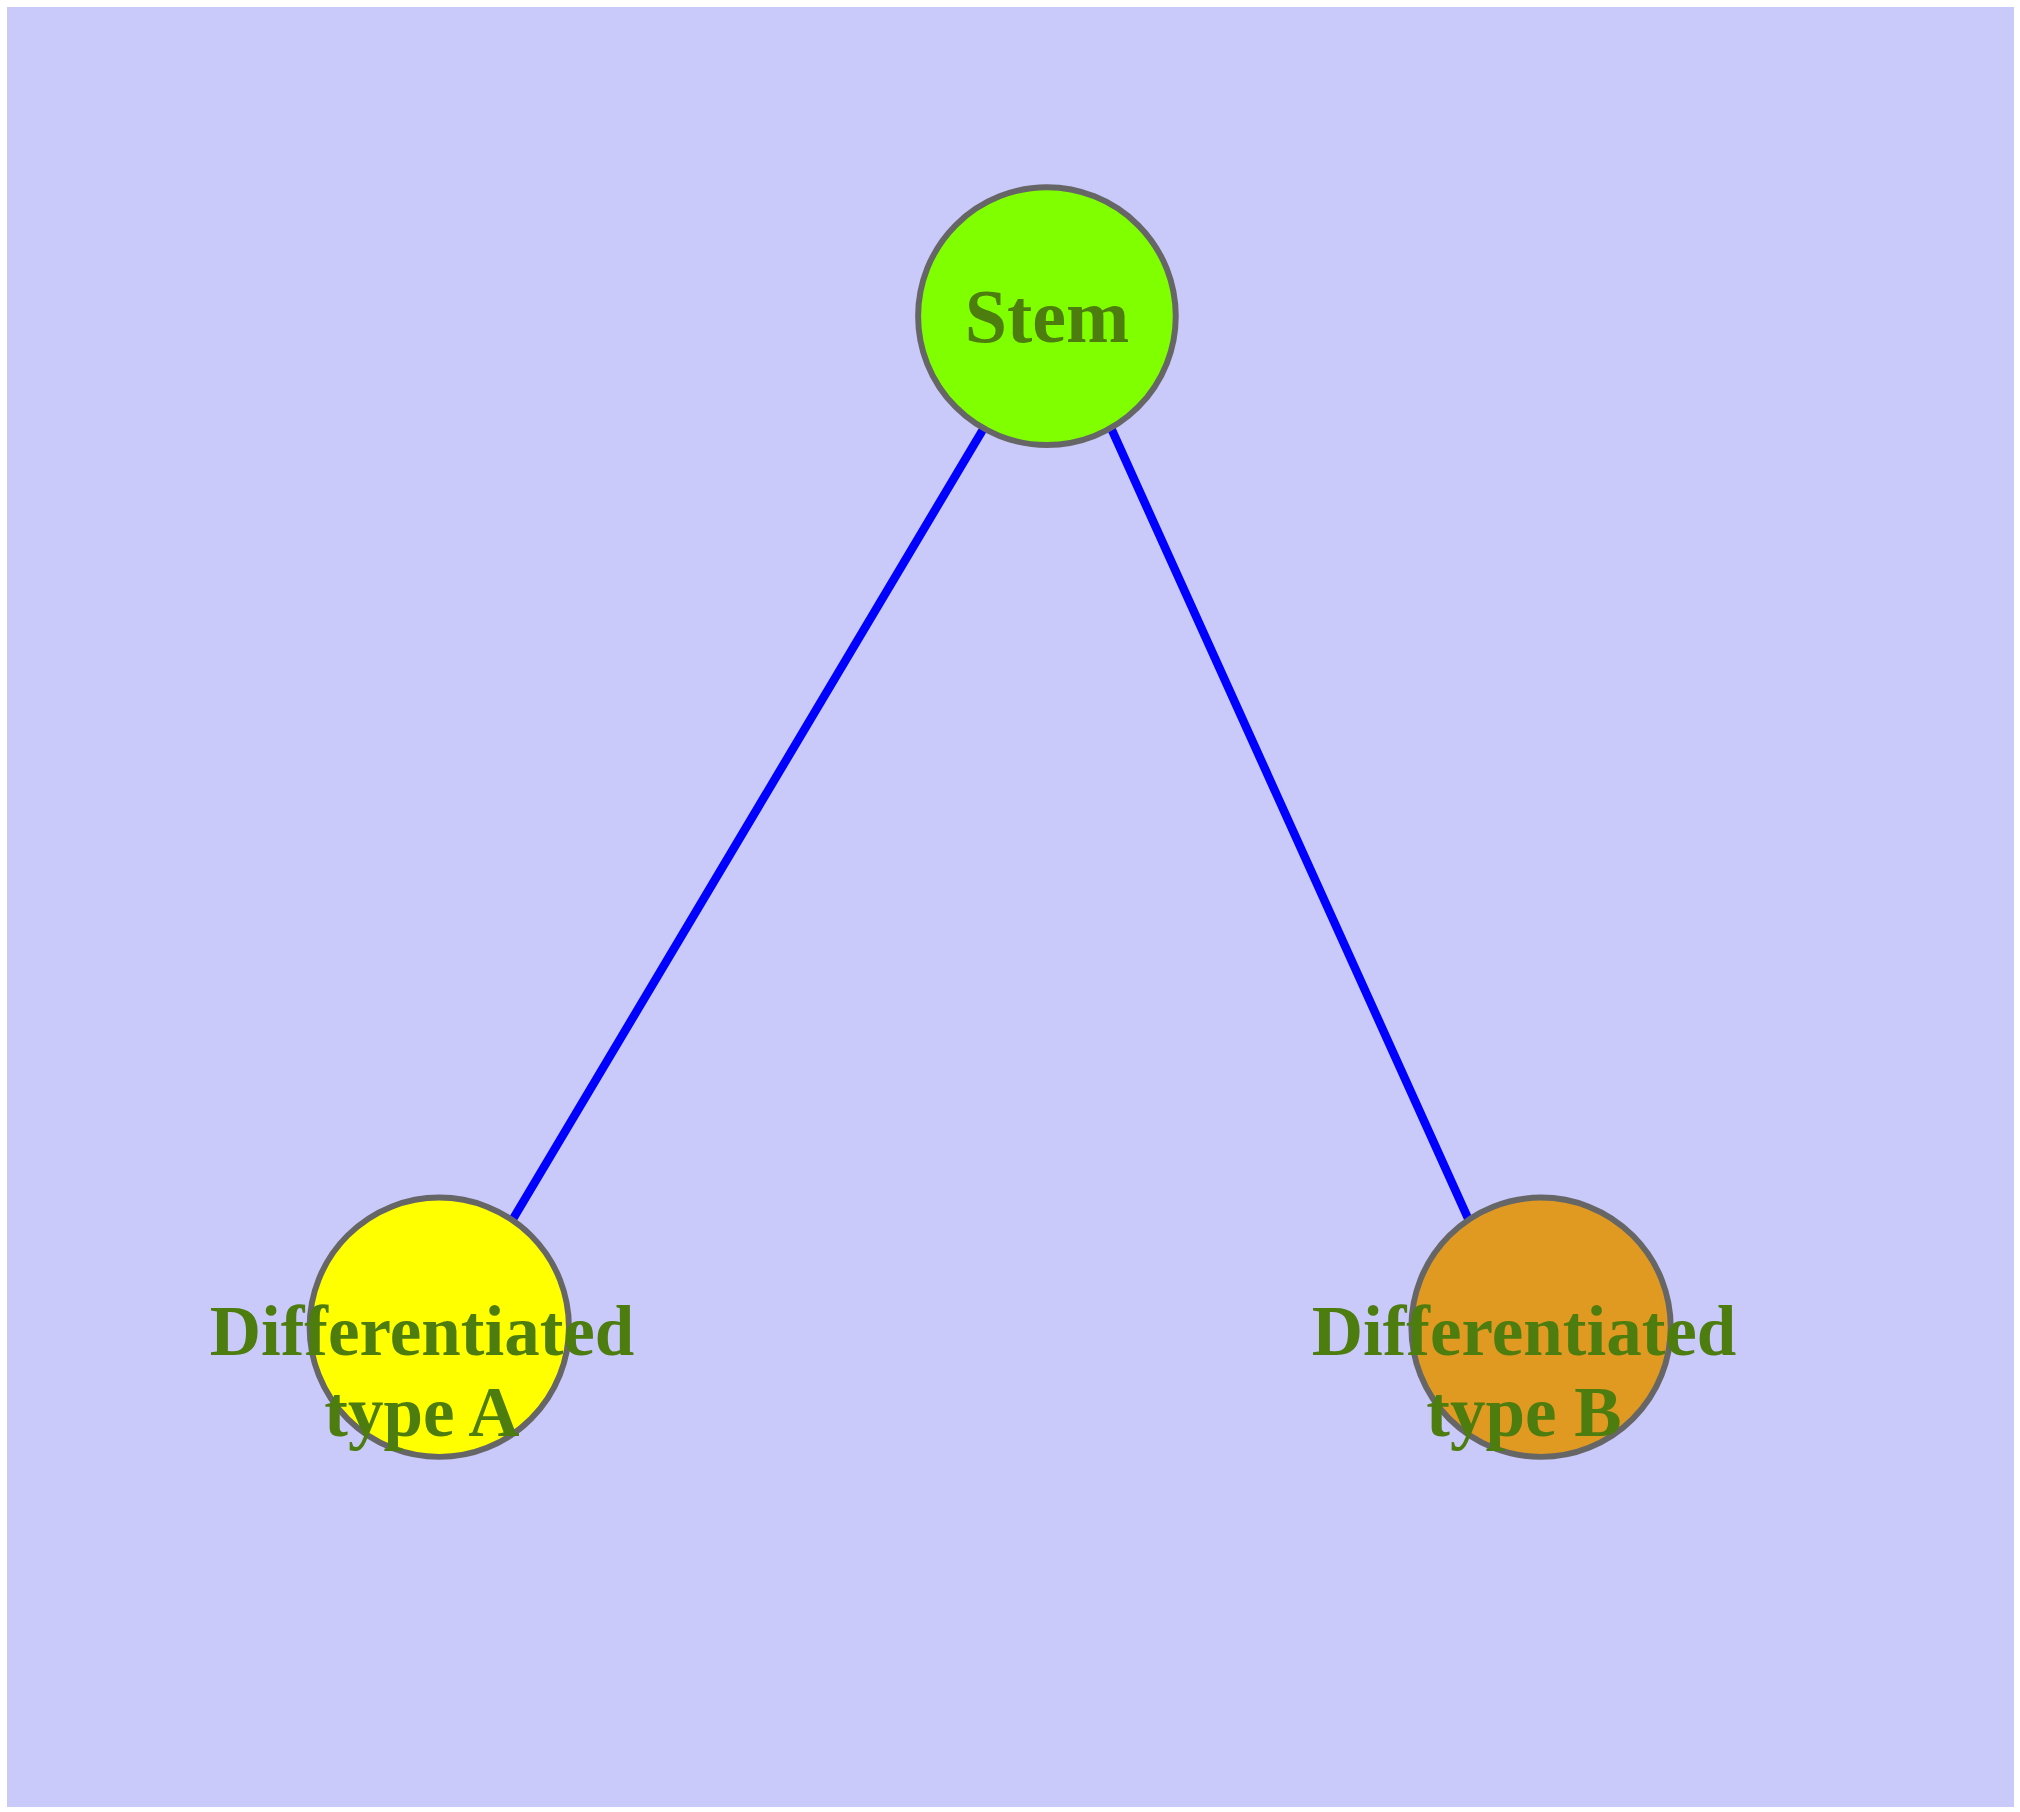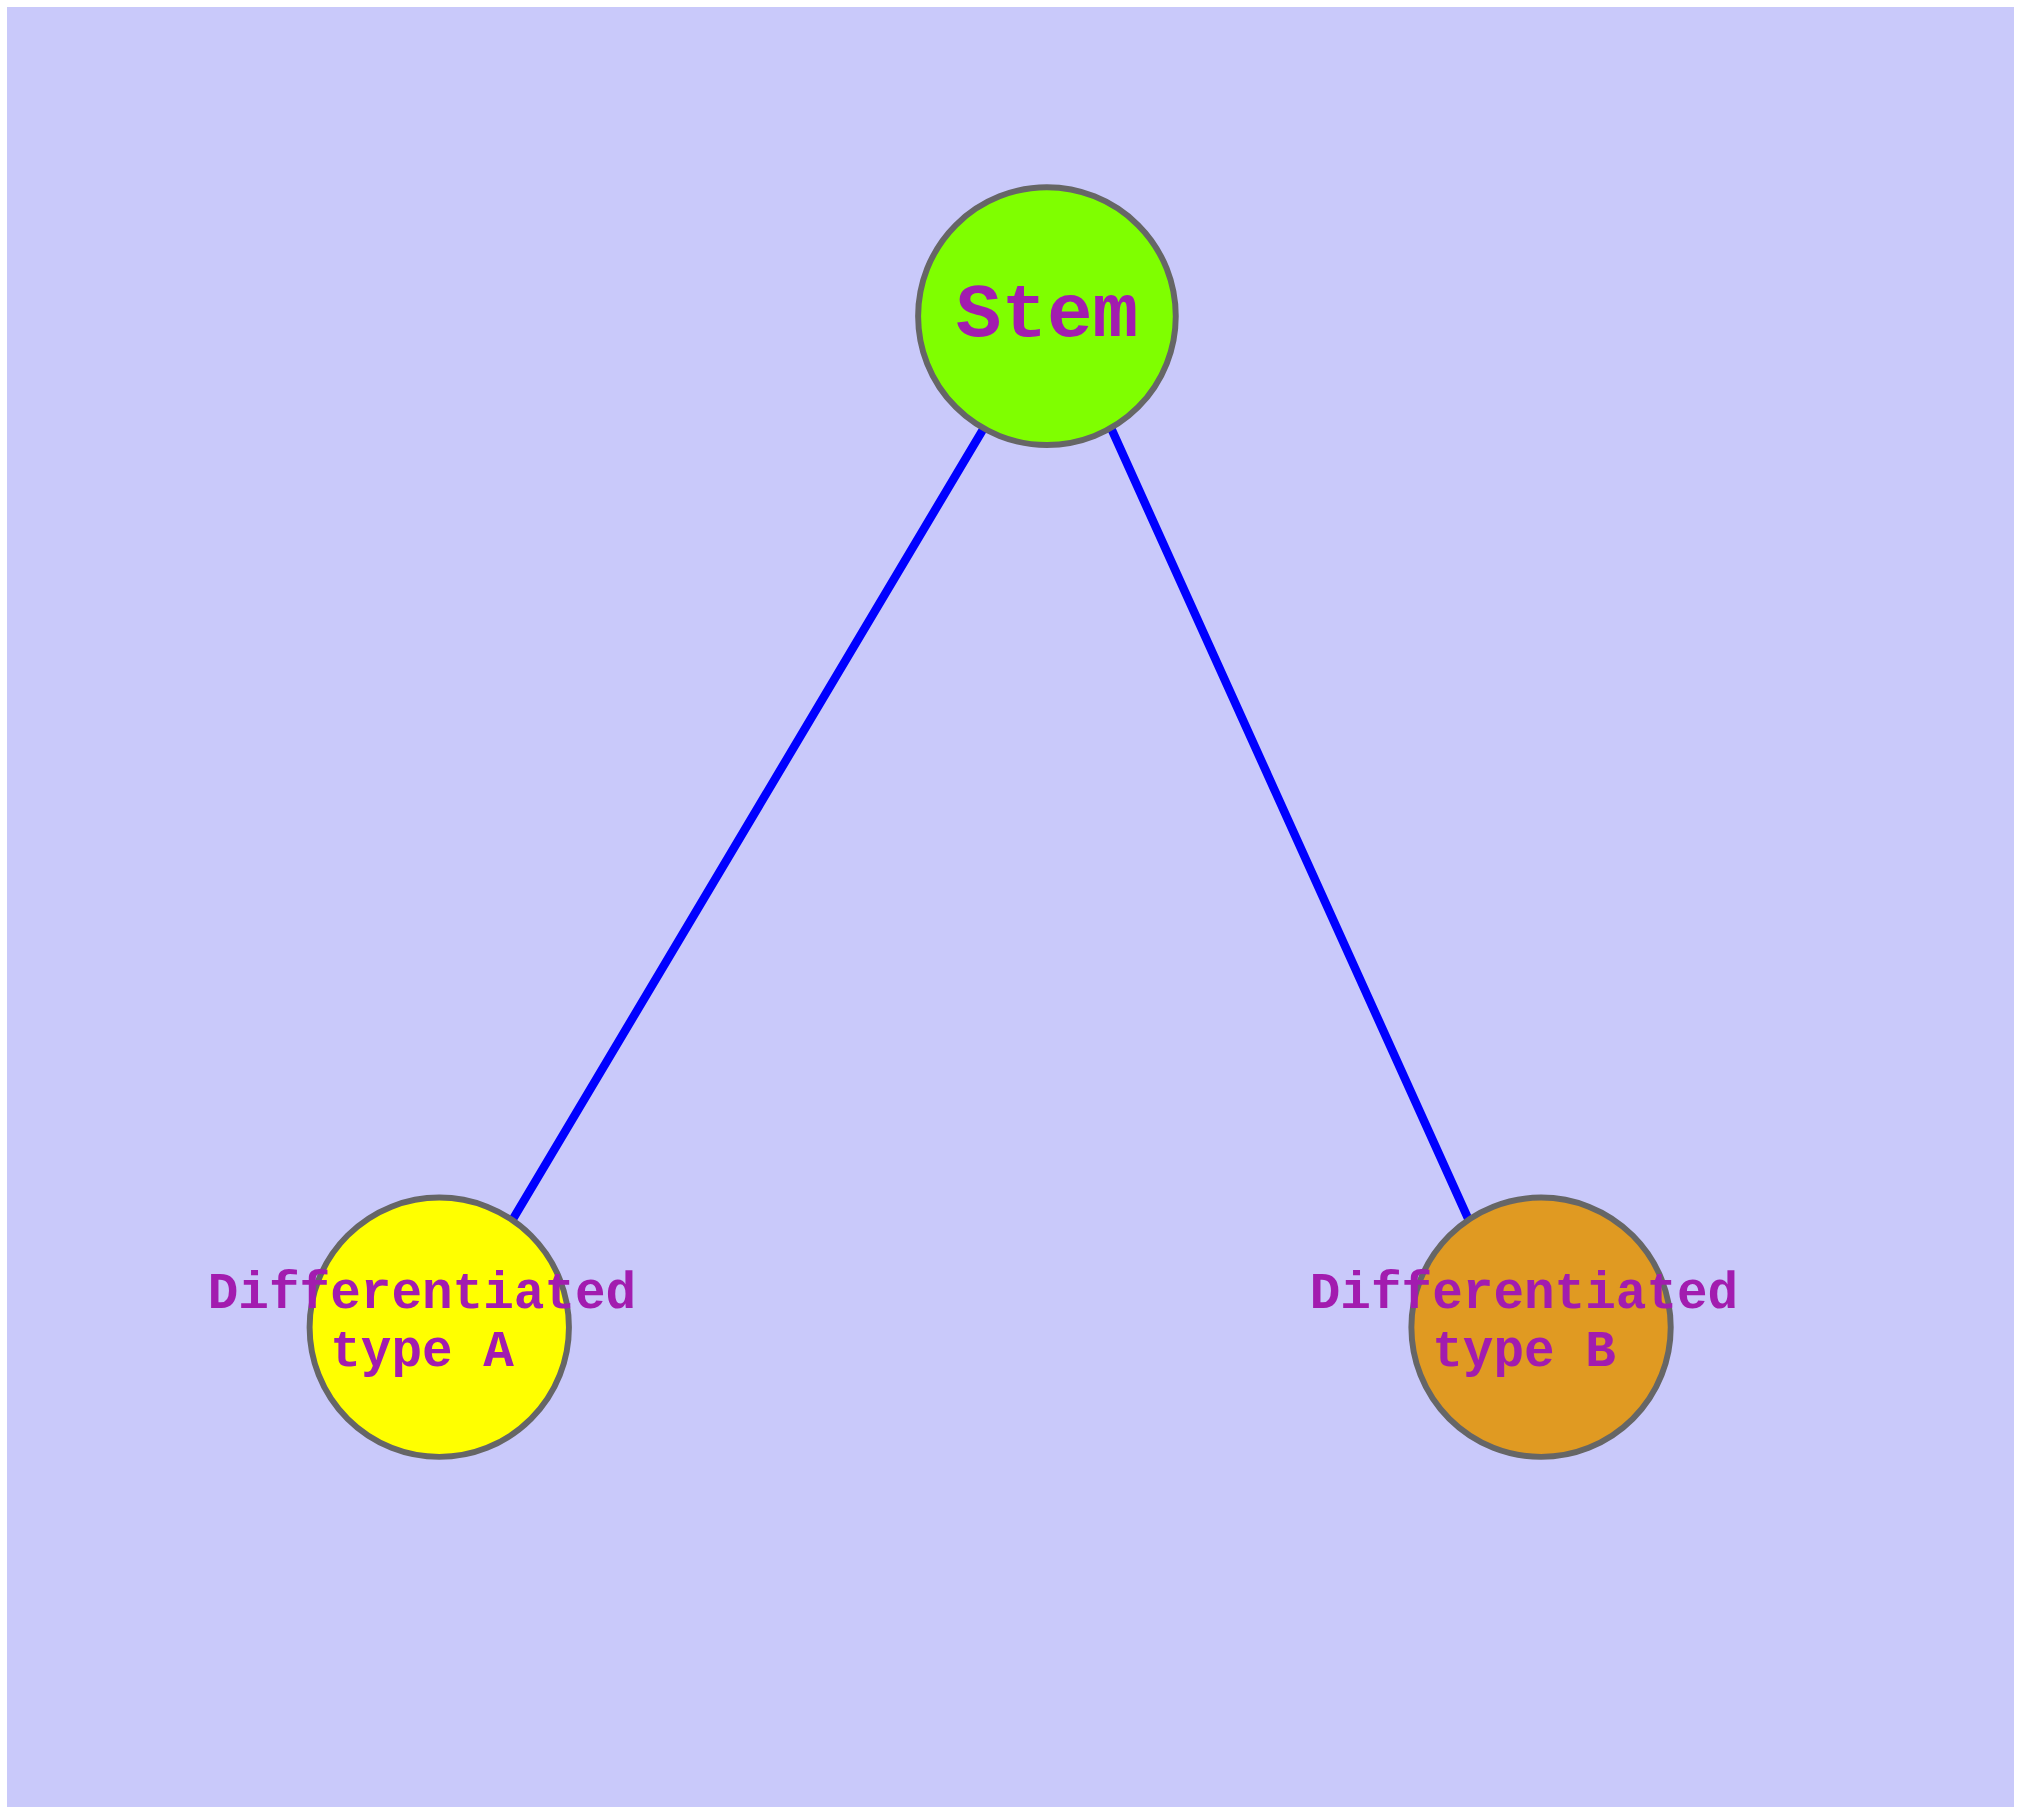--- a/index.html
+++ b/index.html
@@ -27,34 +27,35 @@
   #graph-svg {
     position: absolute;
     left: 0;
     top: 0;
     width: 2021px;
     height: 1812px;
     display: block;
   }
   .node-label {
     position: absolute;
-    color: #a21caf;
-    font-family: Liberation Mono, monospace;
+    color: #4d7c0f;
+    font-family: Liberation Serif, serif;
     font-weight: bold;
     text-align: center;
     white-space: pre;
     line-height: 1.14;
     pointer-events: none;
     transform: translate(-50%, -50%);
   }
   .node-label.stem {
     font-size: 76px;
   }
   .node-label.leaf {
-    font-size: 51px;
+    font-size: 71px;
+    margin-top: 48px;
   }
 </style>
 </head>
 <body>
 
 <div id="canvas" style="width: 2021px; height: 1812px; background: rgb(255, 255, 255);">
 
   <div id="plot-area" style="background: rgb(201, 201, 250);"></div>
 
   <svg id="graph-svg" viewBox="0 0 2384 2138" xmlns="http://www.w3.org/2000/svg">

